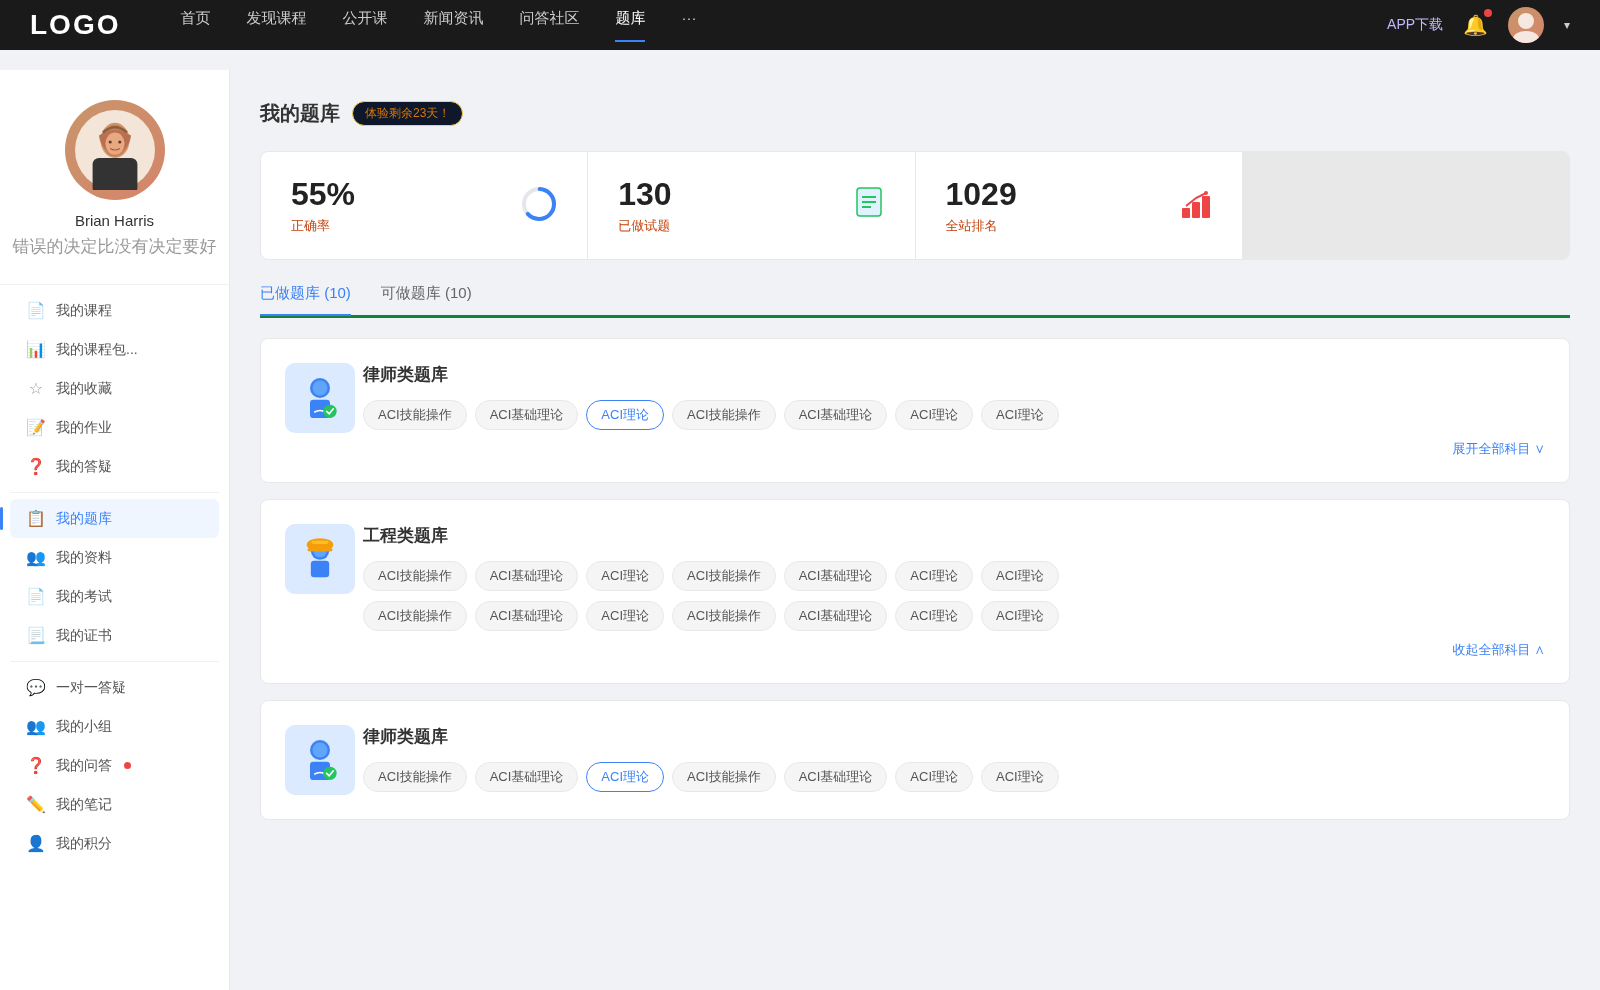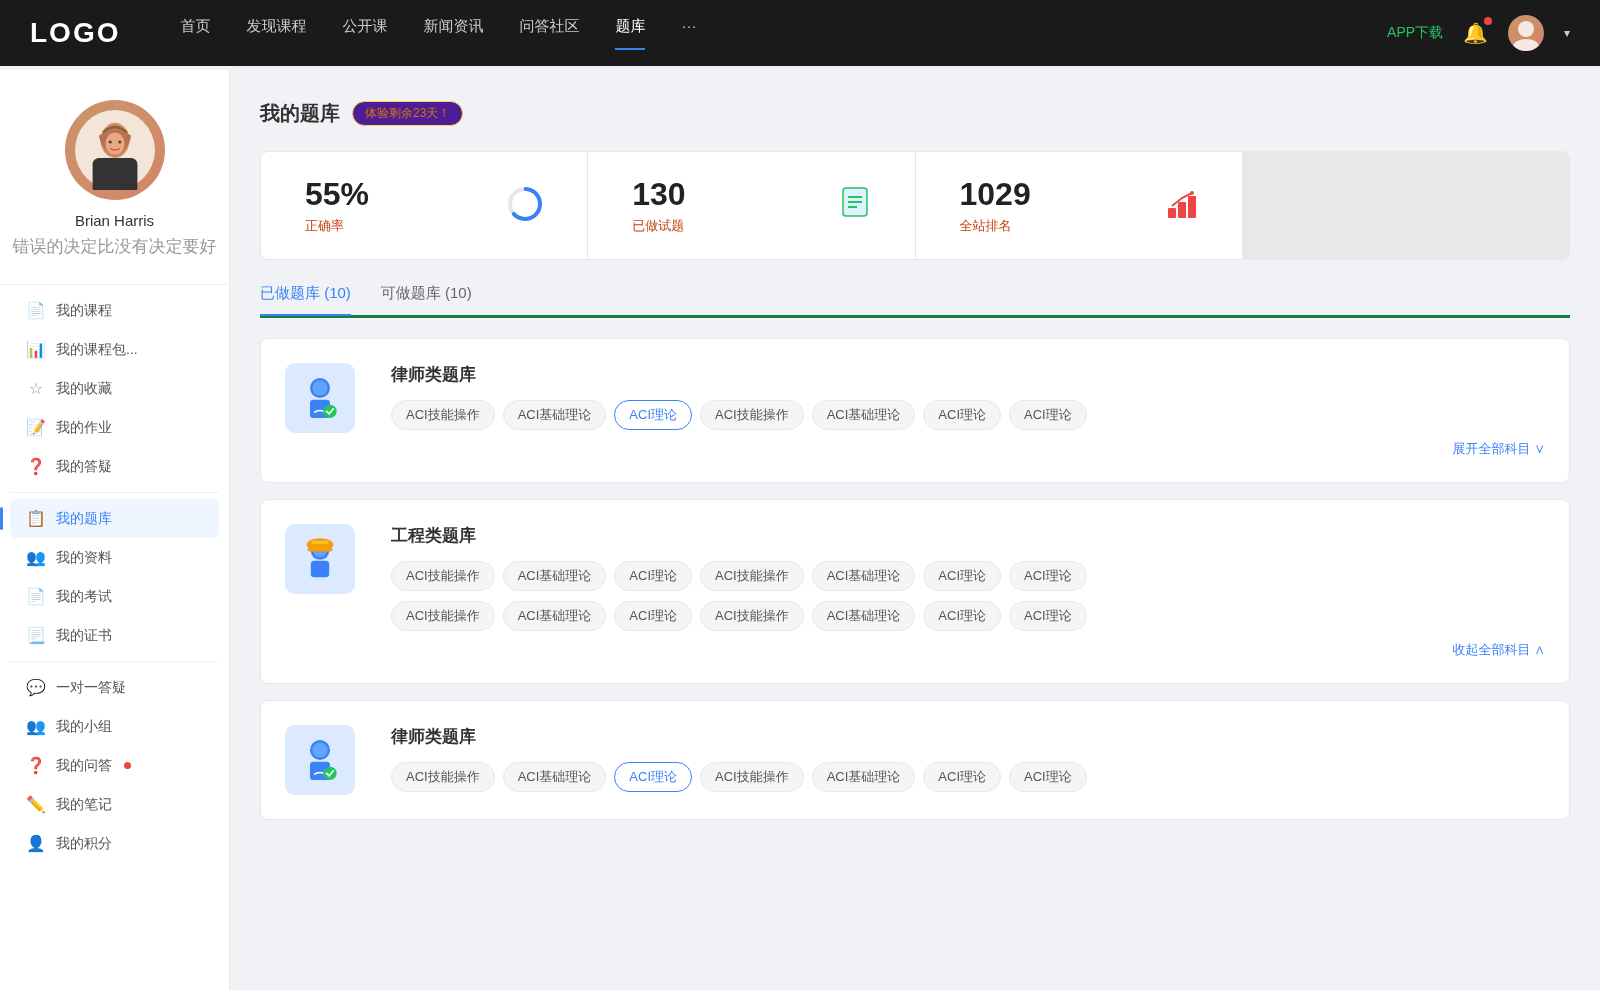--- a/index.html
+++ b/index.html
@@ -1,21 +1,21 @@
 <!DOCTYPE html>
 <html><head>
   <meta charset="utf-8">
   <style>
     * { box-sizing: border-box; margin: 0; padding: 0; }
     body { font-family: -apple-system, BlinkMacSystemFont, 'PingFang SC', 'Microsoft YaHei', sans-serif; background: #f0f2f5; min-height: 990px; }
 
     
     .navbar {
       background: #1a1a1a;
-      height: 66px;
+      height: 50px;
       display: flex;
       align-items: center;
       padding: 0 30px;
       position: fixed;
       top: 0; left: 0; right: 0;
       z-index: 100;
     }
     .navbar-logo {
       color: #fff;
       font-size: 28px;
@@ -37,21 +37,21 @@
       color: #fff;
       border-bottom: 2px solid #3b82f6;
       padding-bottom: 12px;
     }
     .navbar-right {
       display: flex;
       align-items: center;
       gap: 20px;
     }
     .navbar-app-download {
-      color: #22c55e;
+      color: #c4b5fd;
       font-size: 14px;
       cursor: pointer;
     }
     .navbar-bell {
       position: relative;
       cursor: pointer;
     }
     .navbar-bell-icon {
       font-size: 20px;
       color: #ccc;
@@ -184,42 +184,42 @@
       align-items: center;
       gap: 12px;
       margin-bottom: 24px;
     }
     .page-title {
       font-size: 20px;
       font-weight: 600;
       color: #333;
     }
     .trial-badge {
-      background: #4c1d95;
+      background: #0f172a;
       color: #d97706;
       border: 1px solid #fcd34d;
       border-radius: 20px;
       padding: 3px 12px;
       font-size: 12px;
     }
 
     
     .stats-grid {
       display: grid;
       grid-template-columns: repeat(4, 1fr);
       gap: 1px;
       background: #e8e8e8;
       border: 1px solid #e8e8e8;
       border-radius: 8px;
       overflow: hidden;
       margin-bottom: 24px;
     }
     .stat-card {
       background: #fff;
-      padding: 24px 44px;
+      padding: 24px 30px;
       display: flex;
       align-items: center;
       gap: 28px;
     }
     .stat-value {
       font-size: 32px;
       font-weight: 600;
       color: #222;
     }
     .stat-label {
@@ -258,21 +258,21 @@
     .bank-card {
       background: #fff;
       border-radius: 8px;
       padding: 24px;
       margin-bottom: 16px;
       border: 1px solid #e8e8e8;
     }
     .bank-card-header {
       display: flex;
       align-items: flex-start;
-      gap: 36px;
+      gap: 8px;
     }
     .bank-icon {
       width: 70px; height: 70px;
       background: #dbeafe;
       border-radius: 10px;
       display: flex;
       align-items: center;
       justify-content: center;
       flex-shrink: 0;
     }

